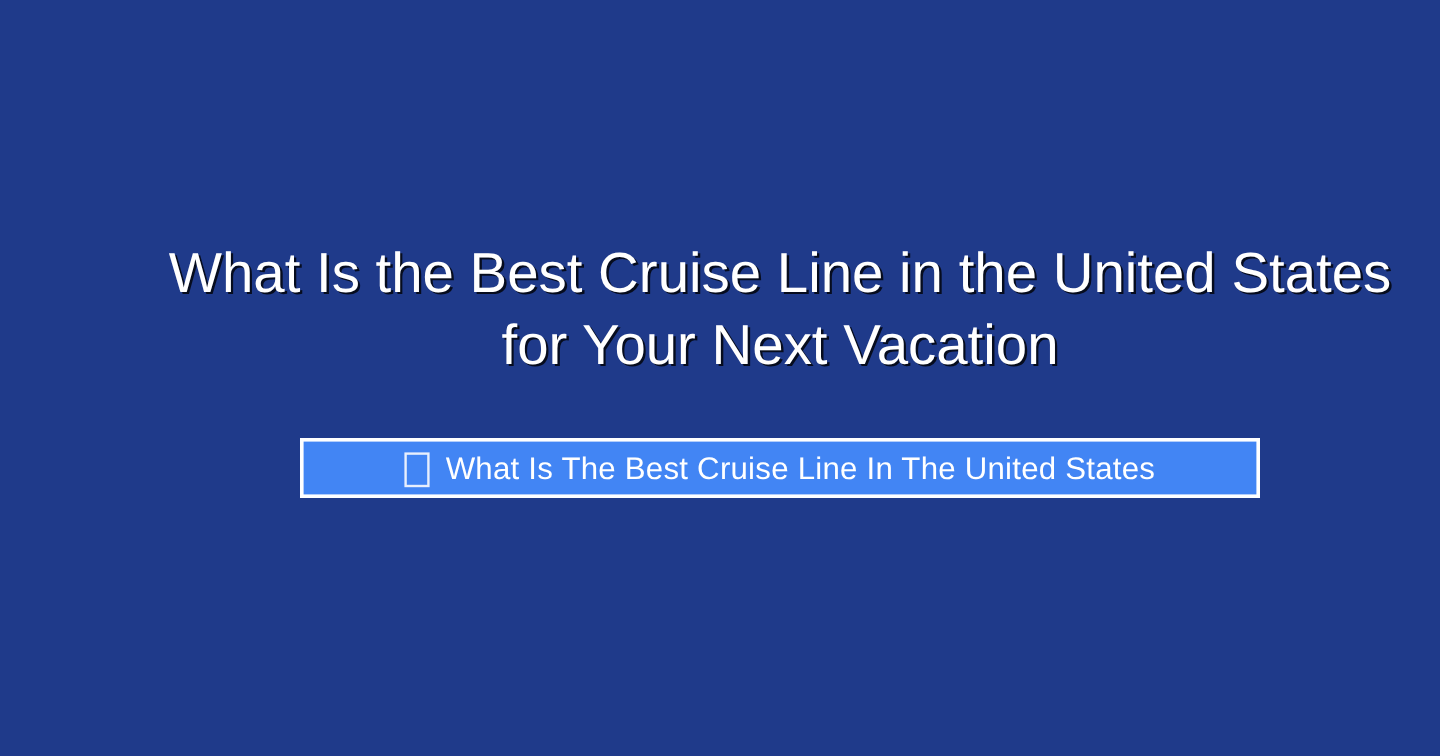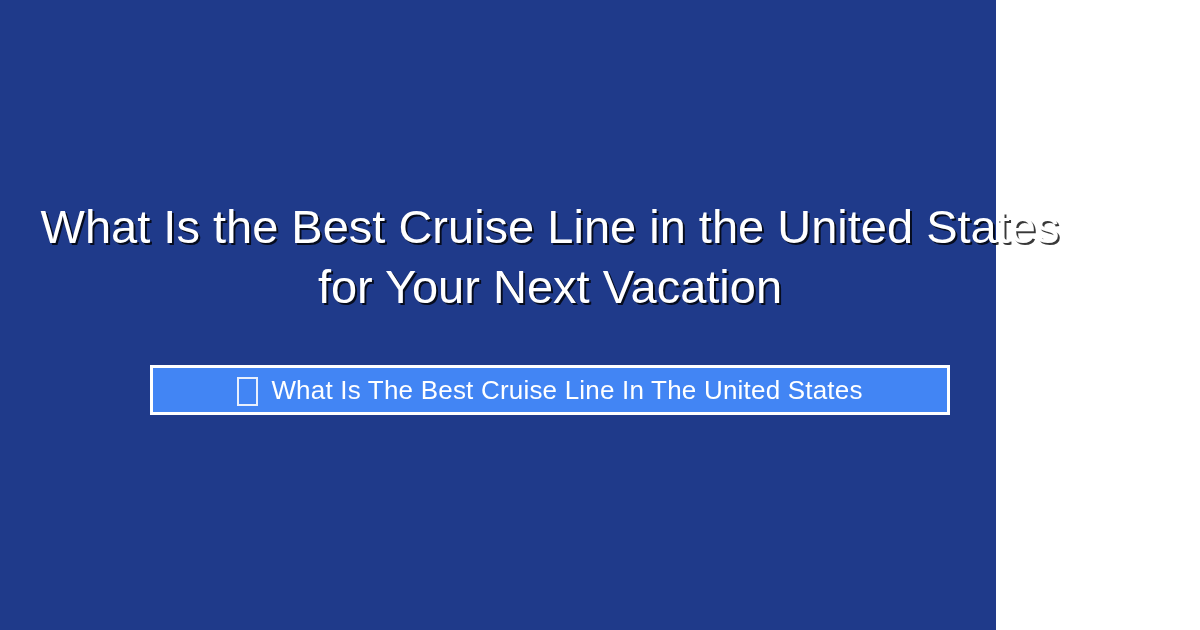--- a/index.html
+++ b/index.html
@@ -8,26 +8,26 @@
   }
   body {
     width: 1200px;
     height: 630px;
     overflow: hidden;
     font-family: "Liberation Sans", "DejaVu Sans", sans-serif;
   }
 
   #social-card {
     position: relative;
-    width: 996px;
+    width: 1200px;
     height: 630px;
     background: #1F3A8A;
     display: flex;
     flex-direction: column;
-    align-items: flex-start;
+    align-items: flex-end;
     justify-content: center;
     box-sizing: border-box;
   }
 
   #card-inner {
     width: 1100px;
     display: flex;
     flex-direction: column;
     align-items: center;
     margin-top: -18px;

